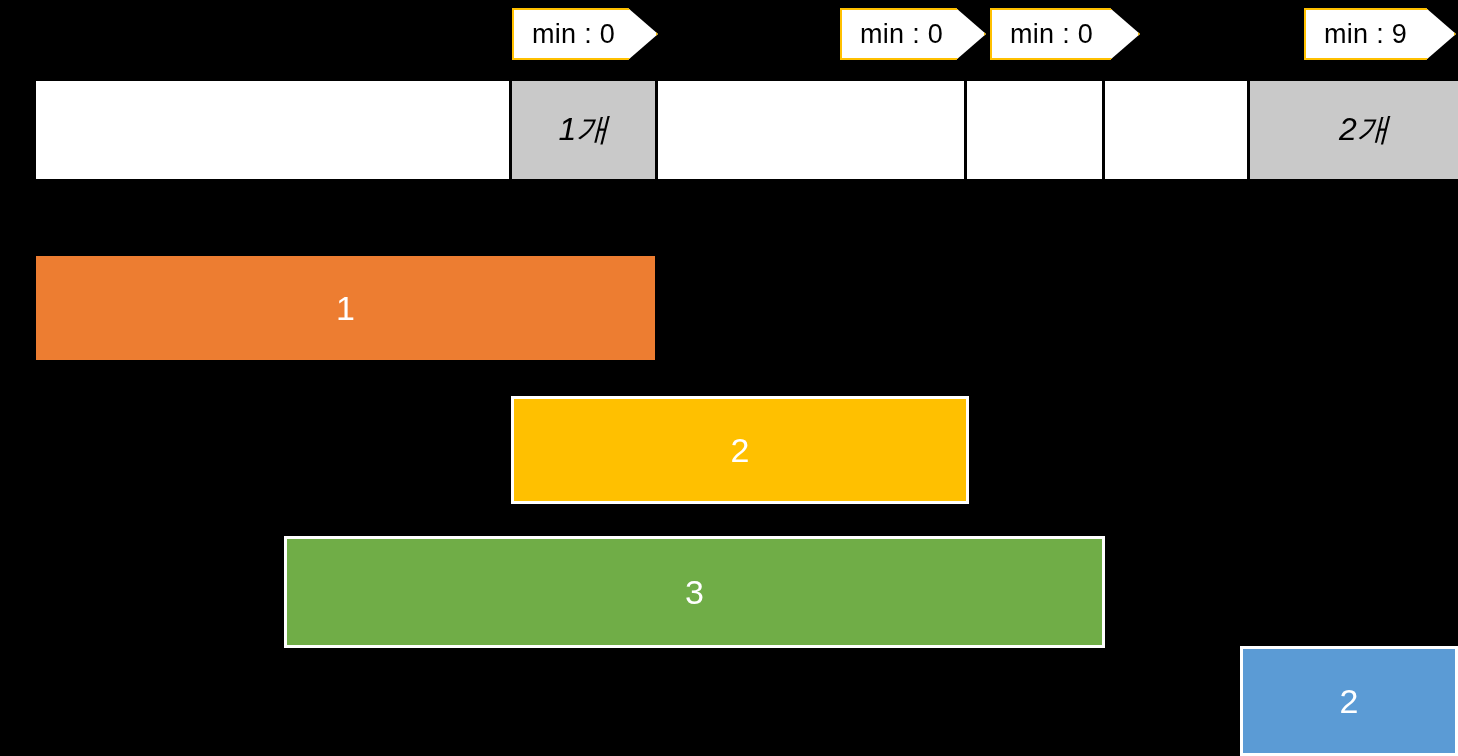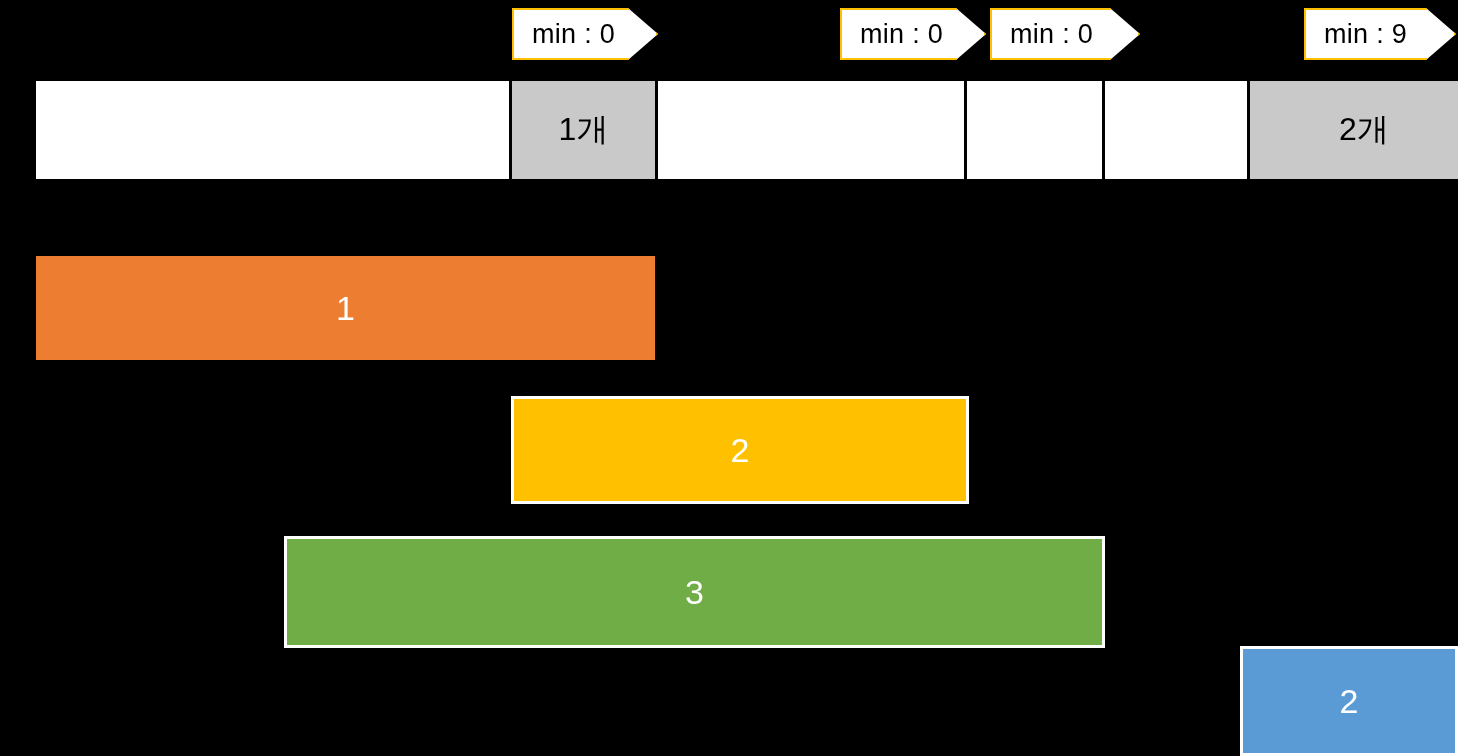--- a/index.html
+++ b/index.html
@@ -51,21 +51,21 @@
     display: flex;
     align-items: center;
     justify-content: center;
     font-size: 32px;
     color: #000000;
     border-right: 3px solid #000000;
     overflow: hidden;
   }
   .cell:last-child { border-right: none; padding-left: 20px; }
   .cell-white { background: #FFFFFF; }
-  .cell-gray  { background: #C9C9C9; }
+  .cell-gray  { background: #C9C9C9; font-style: italic; }
 
   
   .bar {
     position: absolute;
     display: flex;
     align-items: center;
     justify-content: center;
     color: #FFFFFF;
     font-size: 34px;
     line-height: 1;

